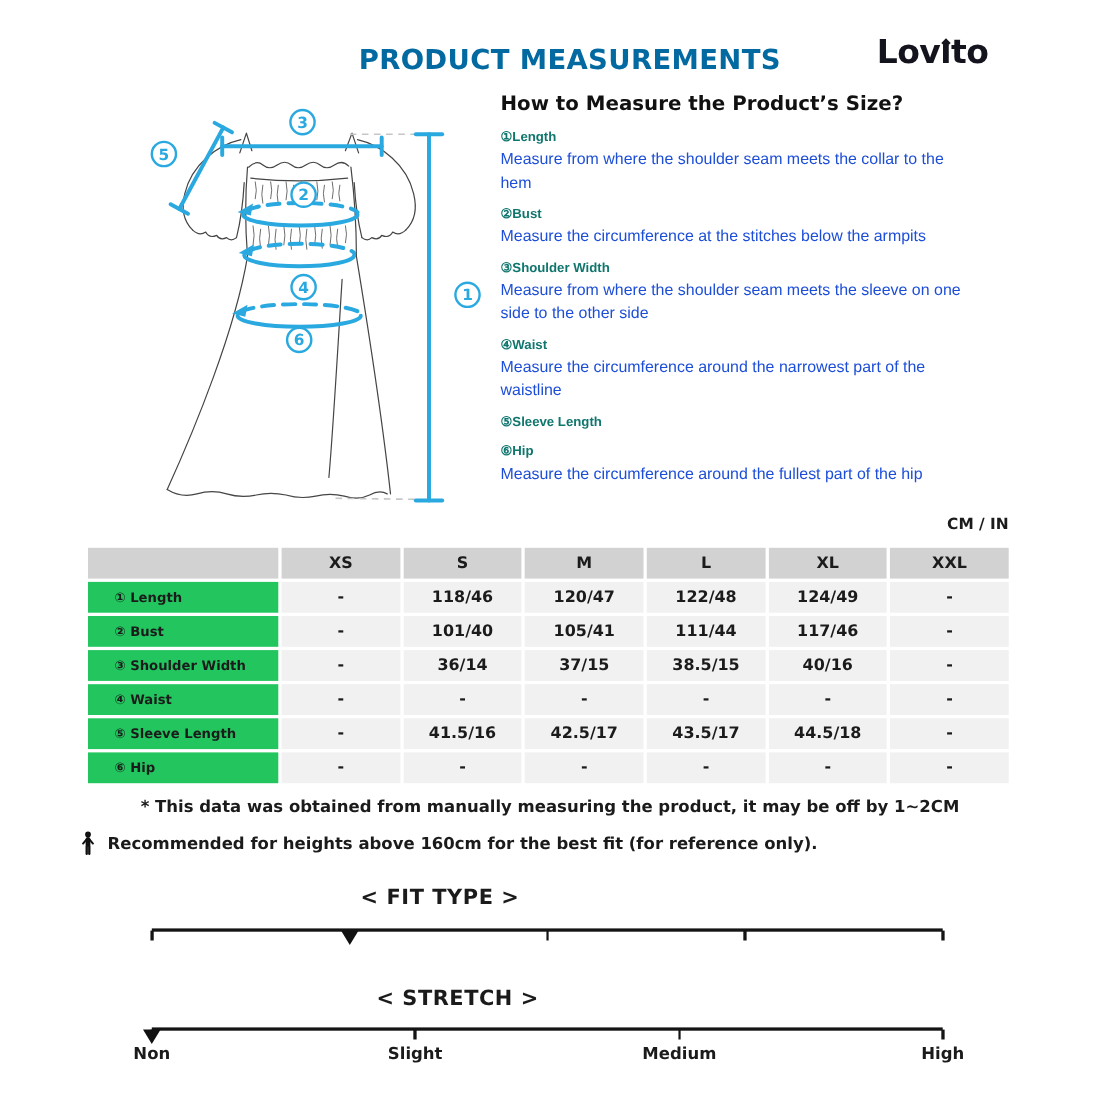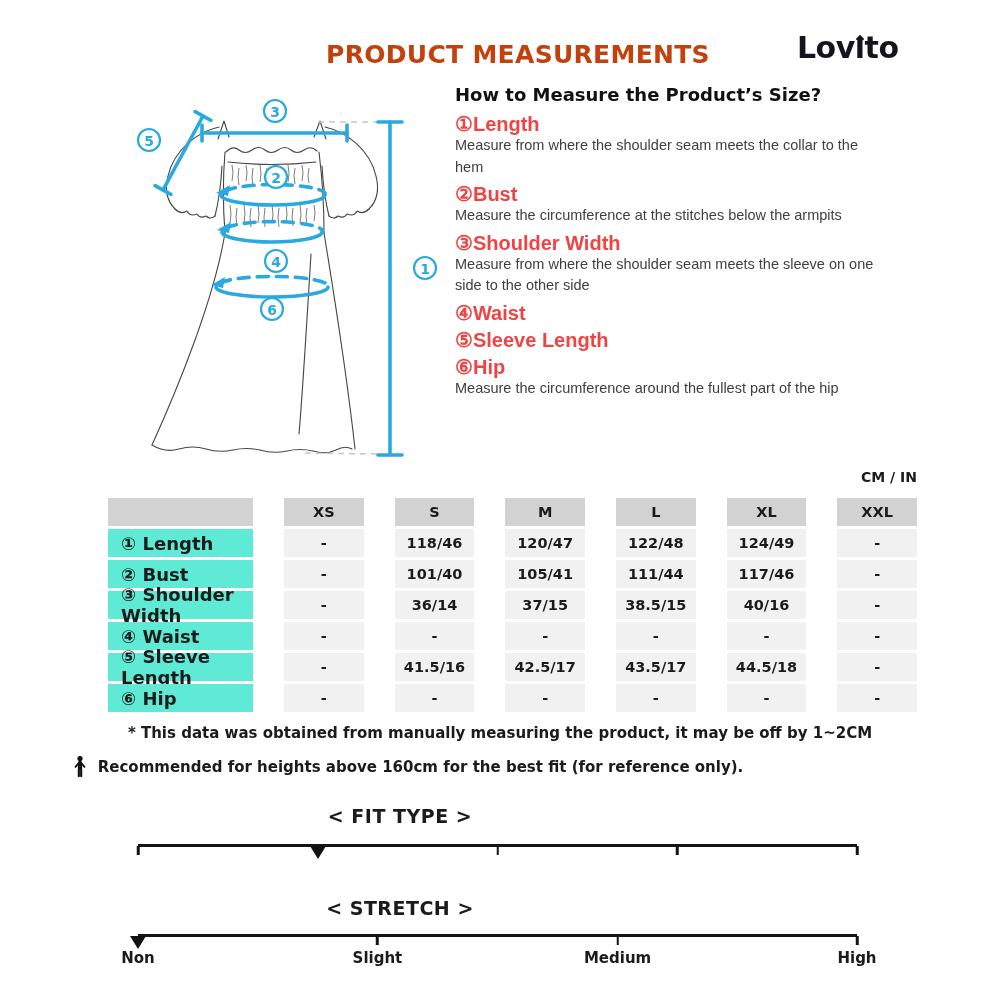--- a/index.html
+++ b/index.html
@@ -4,65 +4,65 @@
 <style>
   * { margin:0; padding:0; box-sizing:border-box; }
   html,body { background:#ffffff; }
   .page {
     position:relative; width:1000px; height:1000px; background:#fff;
     font-family:"DejaVu Sans","Liberation Sans",sans-serif; color:#1b1b1b; overflow:hidden;
   }
   
   .title {
     position:absolute; top:40px; left:0; width:1000px; text-align:center;
-    font-size:25px; font-weight:bold; letter-spacing:0.3px; color:#c2410c;padding-left:36px;
+    font-size:25px; font-weight:bold; letter-spacing:0.3px; color:#0369a1;padding-left:36px;
   }
   .logo {
     position:absolute; top:33px; left:797px; font-size:30px; font-weight:bold;
     letter-spacing:-0.5px; line-height:1; color:#14141e; white-space:nowrap;
   }
   .logo-i { position:relative; display:inline-block; }
   .logo-diamond {
     position:absolute; left:50%; top:3px; width:6px; height:6px;
     background:#14141e; transform:translateX(-50%) rotate(45deg);
   }
   
   .howto { position:absolute; left:455px; top:84px; width:472px; }
   .howto-title { font-size:18px; font-weight:bold; margin-bottom:9px; color:#111; }
   .hitem { margin-top:6px; }
-  .hname { font-family:"Liberation Sans",sans-serif; font-size:20px; font-weight:bold; line-height:21px; color:#ef4444; }
-  .hdesc { font-family:"Liberation Sans",sans-serif; font-size:14.5px; line-height:21.5px; color:#404040; max-width:428px; }
+  .hname { font-family:"Liberation Sans",sans-serif; font-size:12px; font-weight:bold; line-height:21px; color:#0f766e; }
+  .hdesc { font-family:"Liberation Sans",sans-serif; font-size:14.5px; line-height:21.5px; color:#1d4ed8; max-width:428px; }
   
   .units { position:absolute; left:80px; top:469px; width:837px; text-align:right; font-size:14px; font-weight:bold; }
   
   .size-table {
     position:absolute; left:80px; top:498px; width:837px;
     display:grid; grid-template-columns:173px repeat(6,1fr); gap:3px;
     grid-auto-rows:28px; background:#fff;
   }
-  .cell { display:flex; align-items:center; justify-content:center; font-size:14.5px; font-weight:bold;margin-left:28px; }
+  .cell { display:flex; align-items:center; justify-content:center; font-size:14.5px; font-weight:bold; }
   .cell.head { background:#d2d2d2; color:#1b1b1b; }
-  .cell.rowlabel { background:#5eead4; justify-content:flex-start; padding-left:13px; font-size:18px; }
+  .cell.rowlabel { background:#22c55e; justify-content:flex-start; padding-left:24px; font-size:12px; }
   .cell.val { background:#f1f1f1; color:#1b1b1b; }
   
   .note1 { position:absolute; top:724px; left:0; width:1000px; text-align:center; font-size:15px; font-weight:bold; }
   .note2 { position:absolute; top:755px; left:0; width:814px; display:flex; justify-content:center; align-items:center; gap:9px; font-size:15px; font-weight:bold; }
   .person-icon { width:18px; height:23px; flex:0 0 auto; }
   
   .scale-title { position:absolute; left:0; width:800px; text-align:center; font-size:19px; font-weight:bold; letter-spacing:0.5px; }
   .scale-track { position:absolute; left:138px; width:719px; height:3px; background:#141414; }
   .scale-track .tick { position:absolute; top:2px; width:2.5px; height:9px; background:#141414; transform:translateX(-50%); }
   .scale-track .marker {
     position:absolute; top:2px; width:0; height:0; transform:translateX(-50%);
     border-left:8px solid transparent; border-right:8px solid transparent; border-top:13px solid #111;
   }
   .scale-labels { position:absolute; left:138px; width:719px; height:20px; }
   .scale-labels span { position:absolute; transform:translateX(-50%); font-size:15px; font-weight:bold; white-space:nowrap; }
   #fit-title { top:805px; }   #fit-track { top:844px; }   #fit-labels { top:859px; }
-  #stretch-title { top:897px; } #stretch-track { top:934px; } #stretch-labels { top:949px; }
+  #stretch-title { top:897px;margin-left:16px; } #stretch-track { top:934px; } #stretch-labels { top:949px; }
   
   .diagram { position:absolute; left:115px; top:88px; }
 </style>
 </head>
 <body>
 
 <div class="page">
 
   <div class="title">PRODUCT MEASUREMENTS</div>
 
@@ -156,20 +156,21 @@
     <div class="hitem">
       <div class="hname"><span>②</span><span>Bust</span></div>
       <div class="hdesc">Measure the circumference at the stitches below the armpits</div>
     </div>
     <div class="hitem">
       <div class="hname"><span>③</span><span>Shoulder Width</span></div>
       <div class="hdesc">Measure from where the shoulder seam meets the sleeve on one side to the other side</div>
     </div>
     <div class="hitem">
       <div class="hname"><span>④</span><span>Waist</span></div>
+      <div class="hdesc">Measure the circumference around the narrowest part of the waistline</div>
     </div>
     <div class="hitem">
       <div class="hname"><span>⑤</span><span>Sleeve Length</span></div>
     </div>
     <div class="hitem">
       <div class="hname"><span>⑥</span><span>Hip</span></div>
       <div class="hdesc">Measure the circumference around the fullest part of the hip</div>
     </div>
   </div>
 

